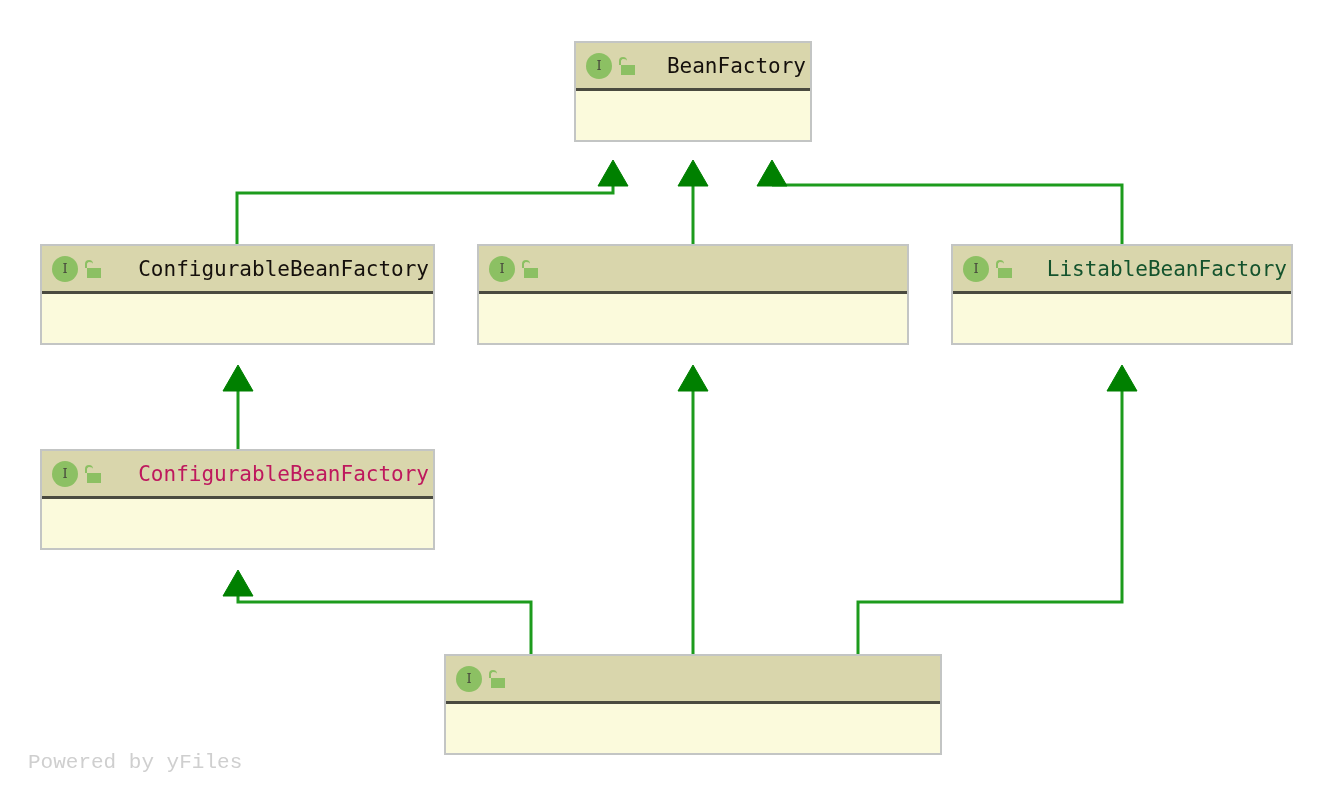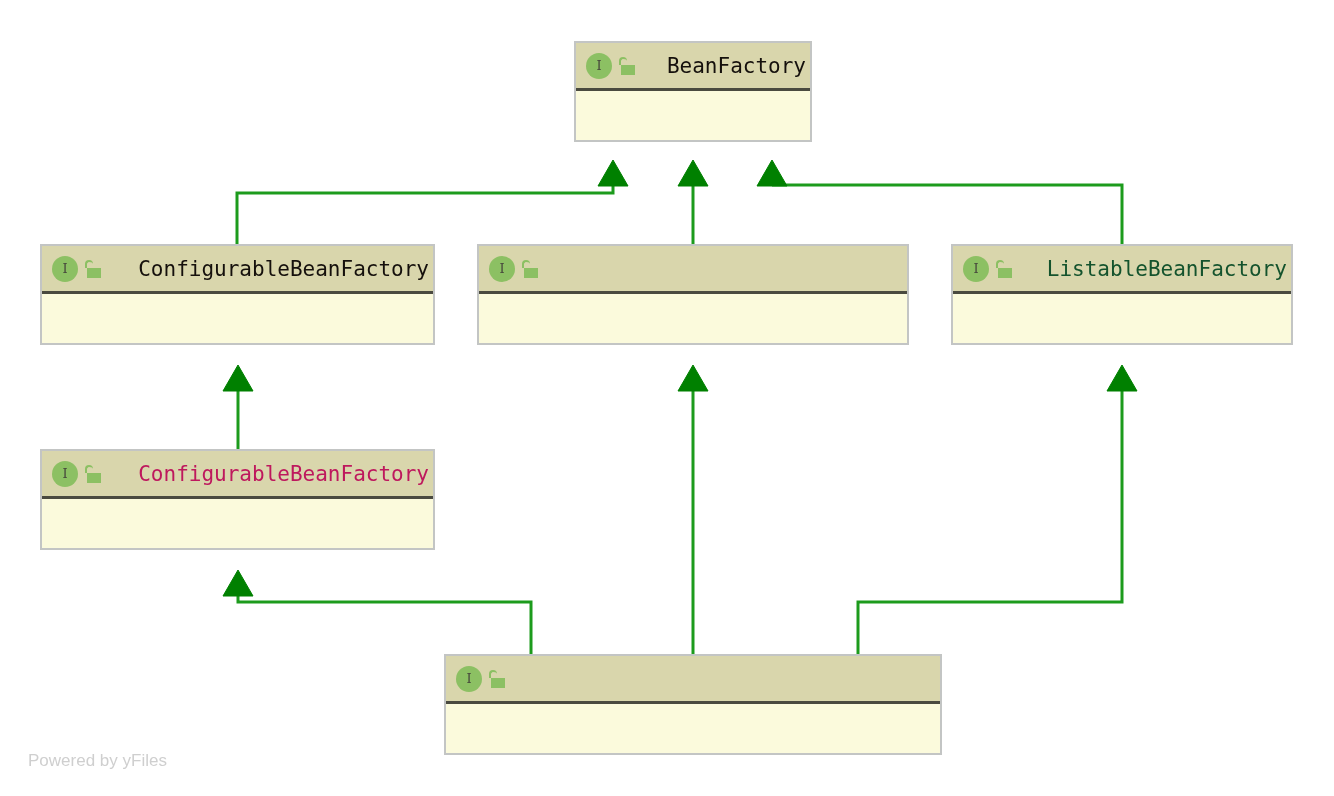--- a/index.html
+++ b/index.html
@@ -108,22 +108,22 @@
     white-space: nowrap;
     padding-right: 4px;
     letter-spacing: 0px;
     font-family: "DejaVu Sans Mono", "Liberation Mono", monospace;
   }
 
   #watermark {
     position: absolute;
     left: 28px;
     top: 751px;
-    font-family: Liberation Sans, sans-serif;
-    font-size: 17px;
+    font-family: Liberation Mono, monospace;
+    font-size: 21px;
     color: #cfcfcf;
     white-space: nowrap;
     user-select: none;
   }
 </style>
 </head>
 <body>
 
 <div id="diagram-canvas">
 

